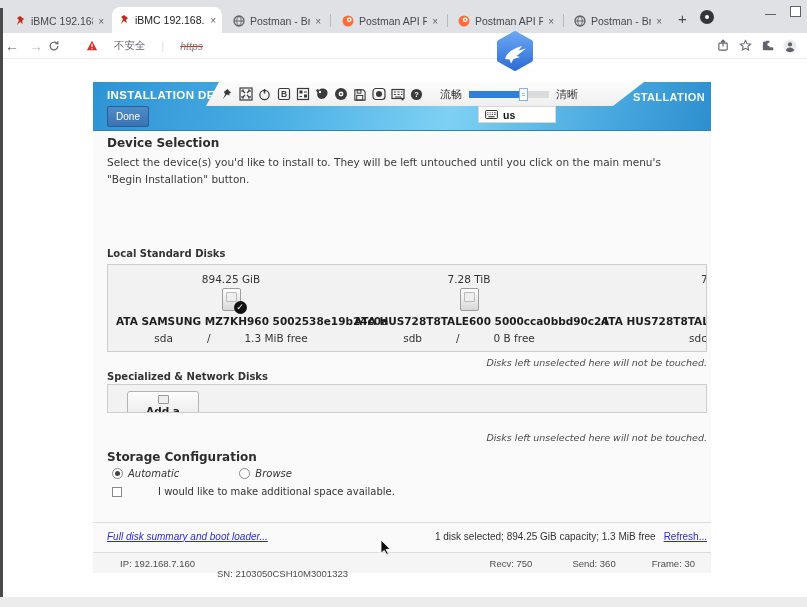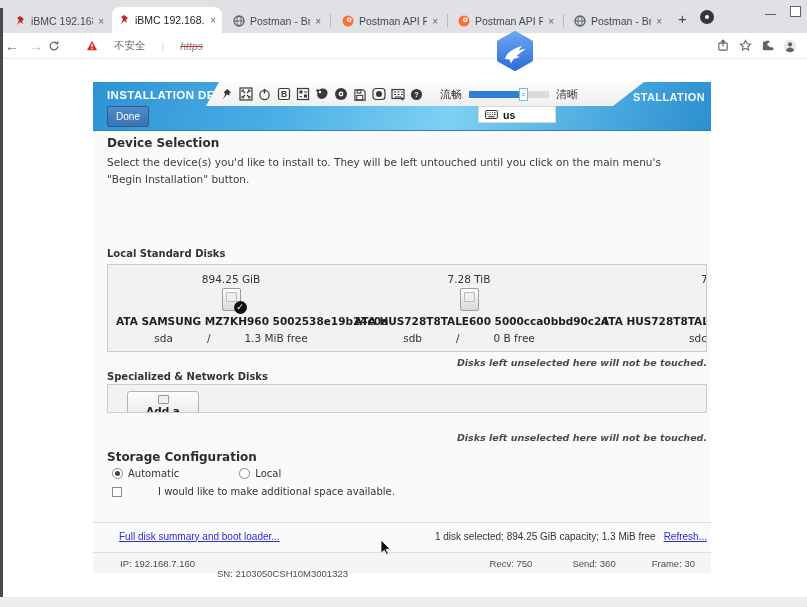--- a/index.html
+++ b/index.html
@@ -78,40 +78,40 @@
   .disk{position:absolute;top:8px;width:230px;text-align:center;}
   .disk .size{font-size:10.5px;color:#333;}
   .disk-ic{position:relative;width:17px;height:21px;margin:3px auto 4px auto;
       background:linear-gradient(#ffffff,#d8d8d8);border:1px solid #9d9d9d;border-radius:2px;}
   .disk-ic:before{content:"";position:absolute;left:3px;top:3px;width:9px;height:8px;
       background:#eee;border:1px solid #bbb;border-radius:1px;}
   .disk-check{position:absolute;right:-7px;bottom:-4px;width:13px;height:13px;border-radius:50%;
       background:#111;color:#fff;font-size:9px;line-height:13px;text-align:center;}
   .disk .name{font-size:10.5px;font-weight:bold;color:#1e1e1e;white-space:nowrap;}
   .disk .row{display:flex;justify-content:center;gap:34px;font-size:10.5px;color:#333;margin-top:5px;}
-  .note{position:absolute;right:4px;font-size:9.5px;font-style:italic;color:#4a4a4a;font-weight:bold;}
+  .note{position:absolute;right:4px;font-size:9.5px;font-style:italic;color:#4a4a4a;}
   .add-btn{position:absolute;left:19px;top:6px;width:72px;height:31px;
       background:linear-gradient(#fcfcfc,#e7e7e7);border:1px solid #b3b3b3;border-radius:3px;
       box-sizing:border-box;text-align:center;font-size:10.5px;font-weight:bold;color:#222;}
   .add-btn .mini-disk{display:block;width:9px;height:7px;margin:3px auto 1px auto;
       background:#eee;border:1px solid #999;border-radius:1px;}
-  .radio-row{position:absolute;left:19px;display:flex;gap:60px;font-size:10px;color:#333;}
+  .radio-row{position:absolute;left:19px;display:flex;gap:60px;font-size:10px;color:#333;font-style:italic;}
   .radio{display:flex;align-items:center;gap:5px;}
   .r-circle{width:11px;height:11px;border-radius:50%;border:1px solid #8a8a8a;background:#fff;
       box-sizing:border-box;position:relative;}
   .r-circle.sel:after{content:"";position:absolute;left:2px;top:2px;width:5px;height:5px;
       border-radius:50%;background:#444;}
   .chk-row{position:absolute;left:19px;display:flex;align-items:center;gap:5px;font-size:10px;color:#333;}
   .c-box{width:10px;height:10px;border:1px solid #8a8a8a;background:#fff;box-sizing:border-box;}
   .ins-footer{position:absolute;left:0;top:440px;width:618px;height:26px;border-top:1px solid #dcdcdc;
       display:flex;align-items:center;font-size:10px;}
   .link{color:#2c2cd4;text-decoration:underline;}
   .sum-text{color:#333;margin-left:auto;}
   .ins-footer .link.refresh{margin-left:8px;margin-right:4px;}
-  .ins-footer .link.first{margin-left:26px;}
+  .ins-footer .link.first{margin-left:14px;font-style:italic;}
   .kvm-status{position:absolute;left:0;top:470px;width:618px;height:20px;background:#f5f5f5;
       border-top:1px solid #ddd;display:flex;align-items:center;font-size:9.5px;color:#4d4d4d;}
   .kvm-status .ip{margin-left:27px;}
   .kvm-status .sn{margin-left:22px;margin-top:20px;}
   .kvm-status .recv{margin-left:auto;}
   .kvm-status .send{margin-left:40px;}
   .kvm-status .frame{margin-left:36px;margin-right:16px;}
   .cursor{position:absolute;left:380px;top:539px;z-index:50;}
   svg{display:block;}
 </style>
@@ -383,21 +383,21 @@
     <div class="note" style="top:302px;">Disks left unselected here will not be touched.</div>
 
     <div class="h-section" style="top:320px;">Storage Configuration</div>
     <div class="radio-row" style="top:338px;">
       <span class="radio">
         <span class="r-circle sel"></span>
         <span>Automatic</span>
       </span>
       <span class="radio">
         <span class="r-circle"></span>
-        <span>Local</span>
+        <span>Browse</span>
       </span>
     </div>
     <div class="chk-row" style="top:356px;gap:36px;">
       <span class="c-box"></span>
       <span>I would like to make additional space available.</span>
     </div>
   </div>
 
   <div class="ins-footer">
     <span class="link first">Full disk summary and boot loader...</span>

